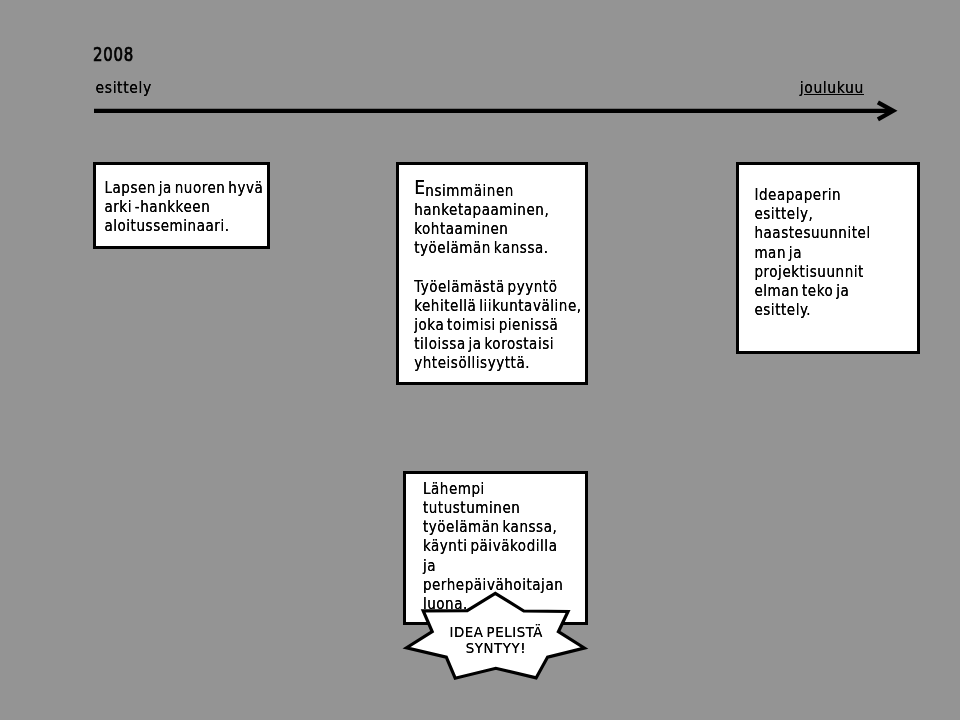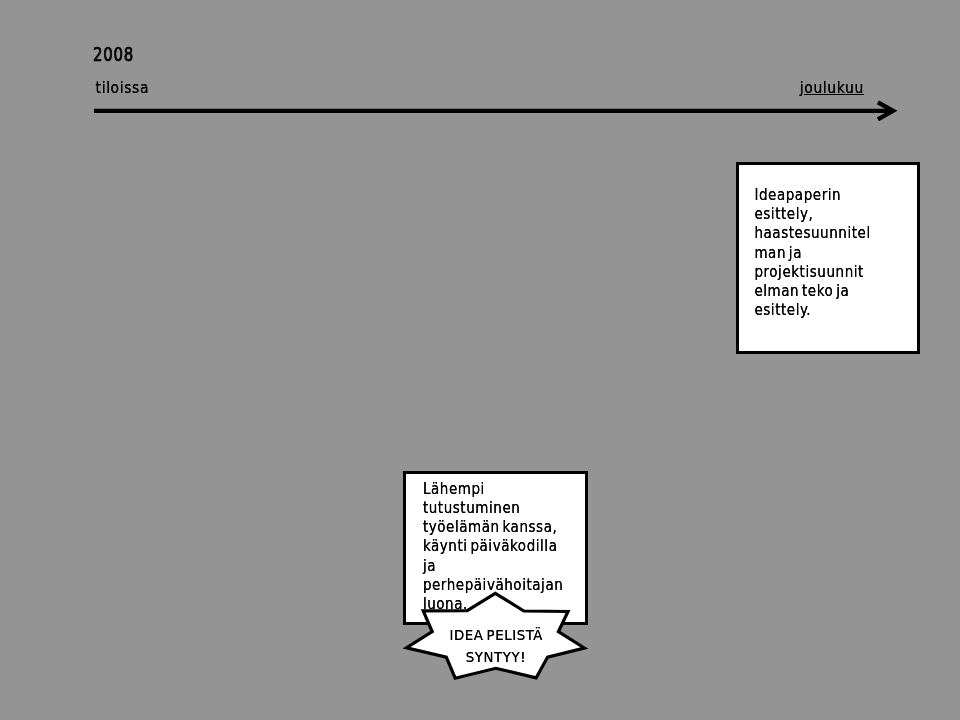--- a/index.html
+++ b/index.html
@@ -22,38 +22,55 @@
   
   .box{position:absolute;border:3px solid #000;background:#fff;box-sizing:border-box;}
   .box .txt{font-size:15px;letter-spacing:0.55px;line-height:19.2px;white-space:pre;
             margin:0;word-spacing:-2px;}
   .lead{font-size:19.1px;letter-spacing:0.3px;line-height:19.2px;position:relative;top:-1.2px;}
 
   
   .starwrap{position:absolute;left:398px;top:588px;width:196px;height:96px;}
   .starwrap svg{display:block;}
   .star-text{position:absolute;left:0;top:35.6px;width:196px;text-align:center;
-             font-size:14.8px;letter-spacing:0.6px;word-spacing:-1.8px;line-height:22px;white-space:pre-line;
+             font-size:14.8px;letter-spacing:0.6px;word-spacing:-1.8px;line-height:16px;white-space:pre-line;
              text-indent:0.5px;}
 </style>
 </head>
 <body>
 
 <div class="slide">
 
   <div class="year">2008</div>
-  <div class="month month-left">tiloissa</div>
+  <div class="month month-left">esittely</div>
   <div class="month month-right">joulukuu</div>
 
   <svg class="axis" width="820" height="40" viewBox="0 0 820 40">
     <path d="M4 12.75 H 800 V 16.9 H 4 Z" fill="#000000"></path>
     <path d="M787.9 6.3 L 803.1 14.8 L 787.9 23.3" fill="none" stroke="#000000" stroke-width="4.3" stroke-linecap="butt" stroke-linejoin="miter"></path>
   </svg>
 
+  <div class="box" style="left:93px;top:162px;width:177px;height:87px;padding:13.7px 0 0 8.4px;">
+    <p class="txt">Lapsen ja nuoren hyvä
+arki -hankkeen
+aloitusseminaari.</p>
+  </div>
 
+  <div class="box" style="left:396px;top:162px;width:192px;height:223px;padding:14.5px 0 0 15.2px;">
+    <p class="txt"><span class="lead">E</span><span>nsimmäinen
+hanketapaaminen,
+kohtaaminen
+työelämän kanssa.
+
+Työelämästä pyyntö
+kehitellä liikuntaväline,
+joka toimisi pienissä
+tiloissa ja korostaisi
+yhteisöllisyyttä.</span></p>
+  </div>
 
   <div class="box" style="left:736px;top:162px;width:184px;height:192px;padding:20.9px 0 0 15.4px;">
     <p class="txt">Ideapaperin
 esittely,
 haastesuunnitel
 man ja
 projektisuunnit
 elman teko ja
 esittely.</p>
   </div>

